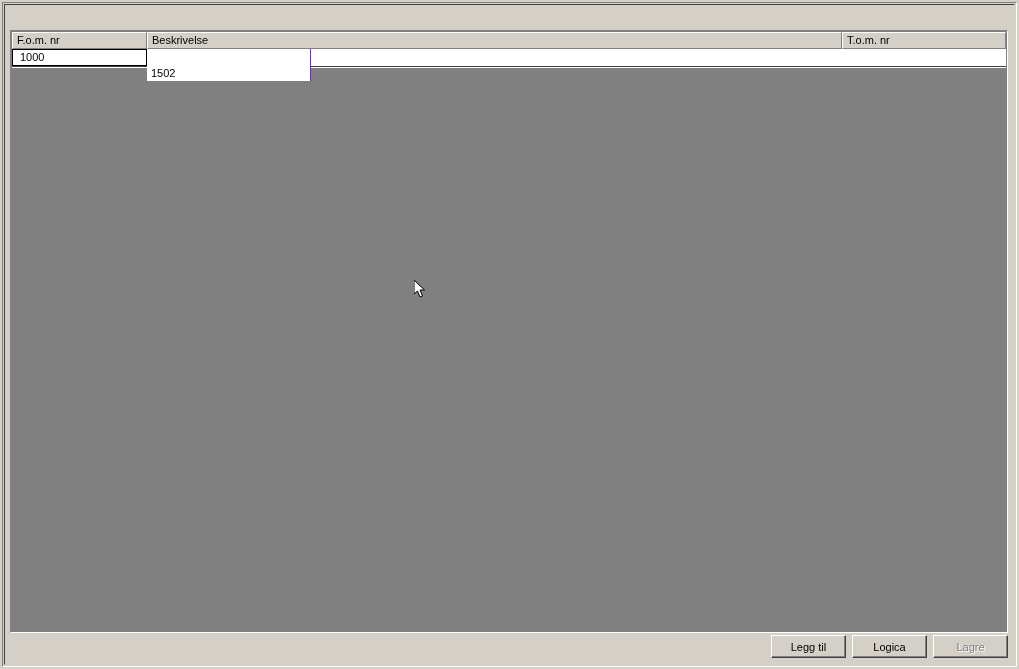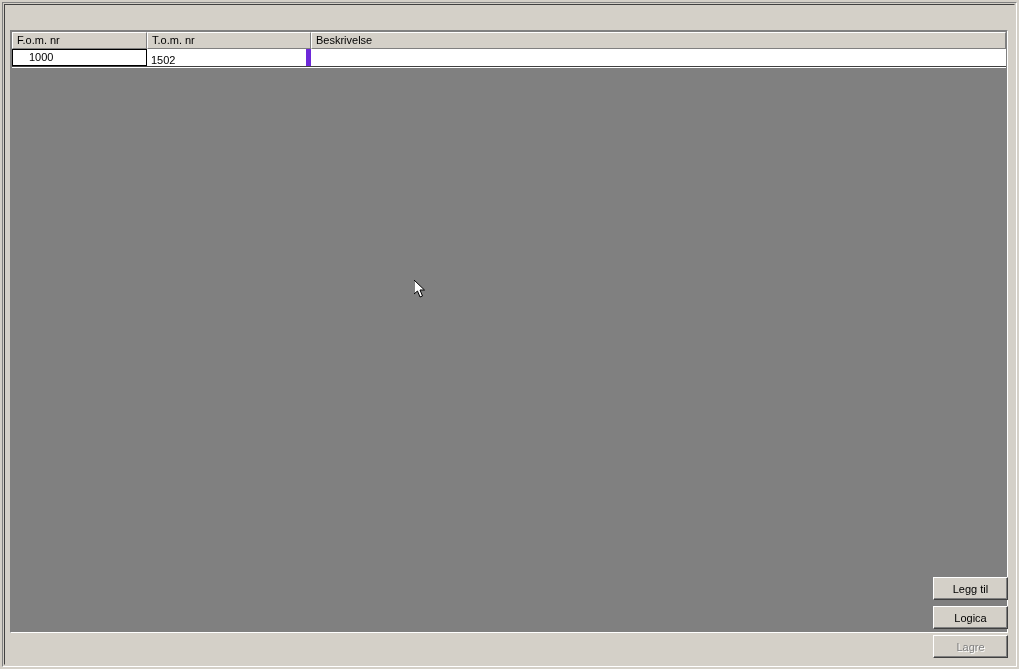--- a/index.html
+++ b/index.html
@@ -74,45 +74,44 @@
     .col-tom { width: 164px; }
     .col-besk { flex: 1; }
     .grid-row {
       display: flex;
       height: 17px;
       background: #ffffff;
     }
     .grid-cell {
       height: 17px;
       line-height: 16px;
-      padding: 3px 4px;
+      padding: 16px 4px;
       background: #ffffff;
-      border-right: 5px solid #6d28d9;
+      border-right: 1px solid #6d28d9;
       font-size: 11px;
       color: #000;
       overflow: hidden;
       white-space: nowrap;
     }
     .grid-cell.active {
       border: 1px solid #000;
       line-height: 14px;
-      padding: 0 16px;
+      padding: 0 7px;
     }
     .row-sep {
       height: 2px;
       background: #404040;
       border-bottom: 1px solid #ffffff;
     }
     .button-bar {
       position: absolute;
       right: 6px;
       bottom: 6px;
       display: flex;
       gap: 6px;
-      flex-direction: column;
     }
     .win-button {
       width: 75px;
       height: 23px;
       font-family: Tahoma, Arial, sans-serif;
       font-size: 11px;
       background: #d4d0c8;
       border: 1px solid;
       border-color: #ffffff #404040 #404040 #ffffff;
       box-shadow: inset -1px -1px 0 #808080, inset 1px 1px 0 #d4d0c8;
@@ -137,22 +136,22 @@
 </head>
 <body>
 
 <div class="outer-panel">
   <div class="inner-panel">
 
     <div class="grid-container">
       <div class="grid-inner">
         <div class="grid-header">
           <div class="grid-header-cell col-fom">F.o.m. nr</div>
+          <div class="grid-header-cell col-besk">Beskrivelse</div>
           <div class="grid-header-cell col-tom">T.o.m. nr</div>
-          <div class="grid-header-cell col-besk">Beskrivelse</div>
         </div>
         <div class="grid-row">
           <div class="grid-cell col-fom active">1000</div>
           <div class="grid-cell col-tom">1502</div>
         </div>
         <div class="row-sep"></div>
       </div>
     </div>
 
     <div class="button-bar">

